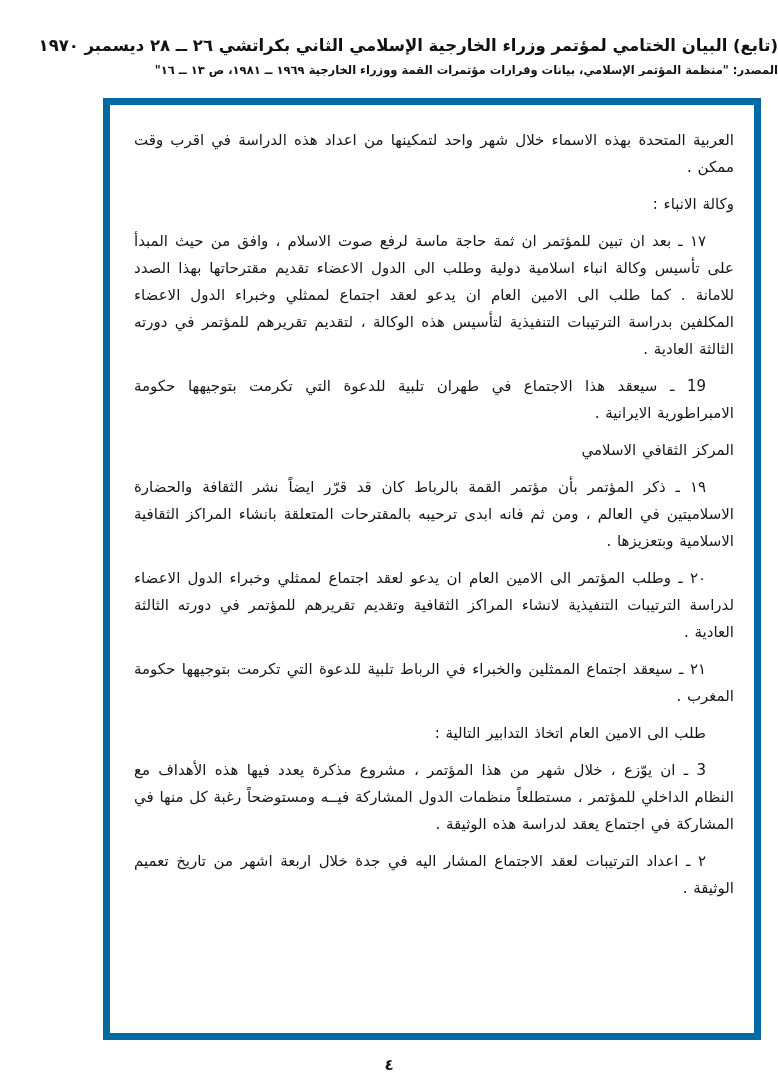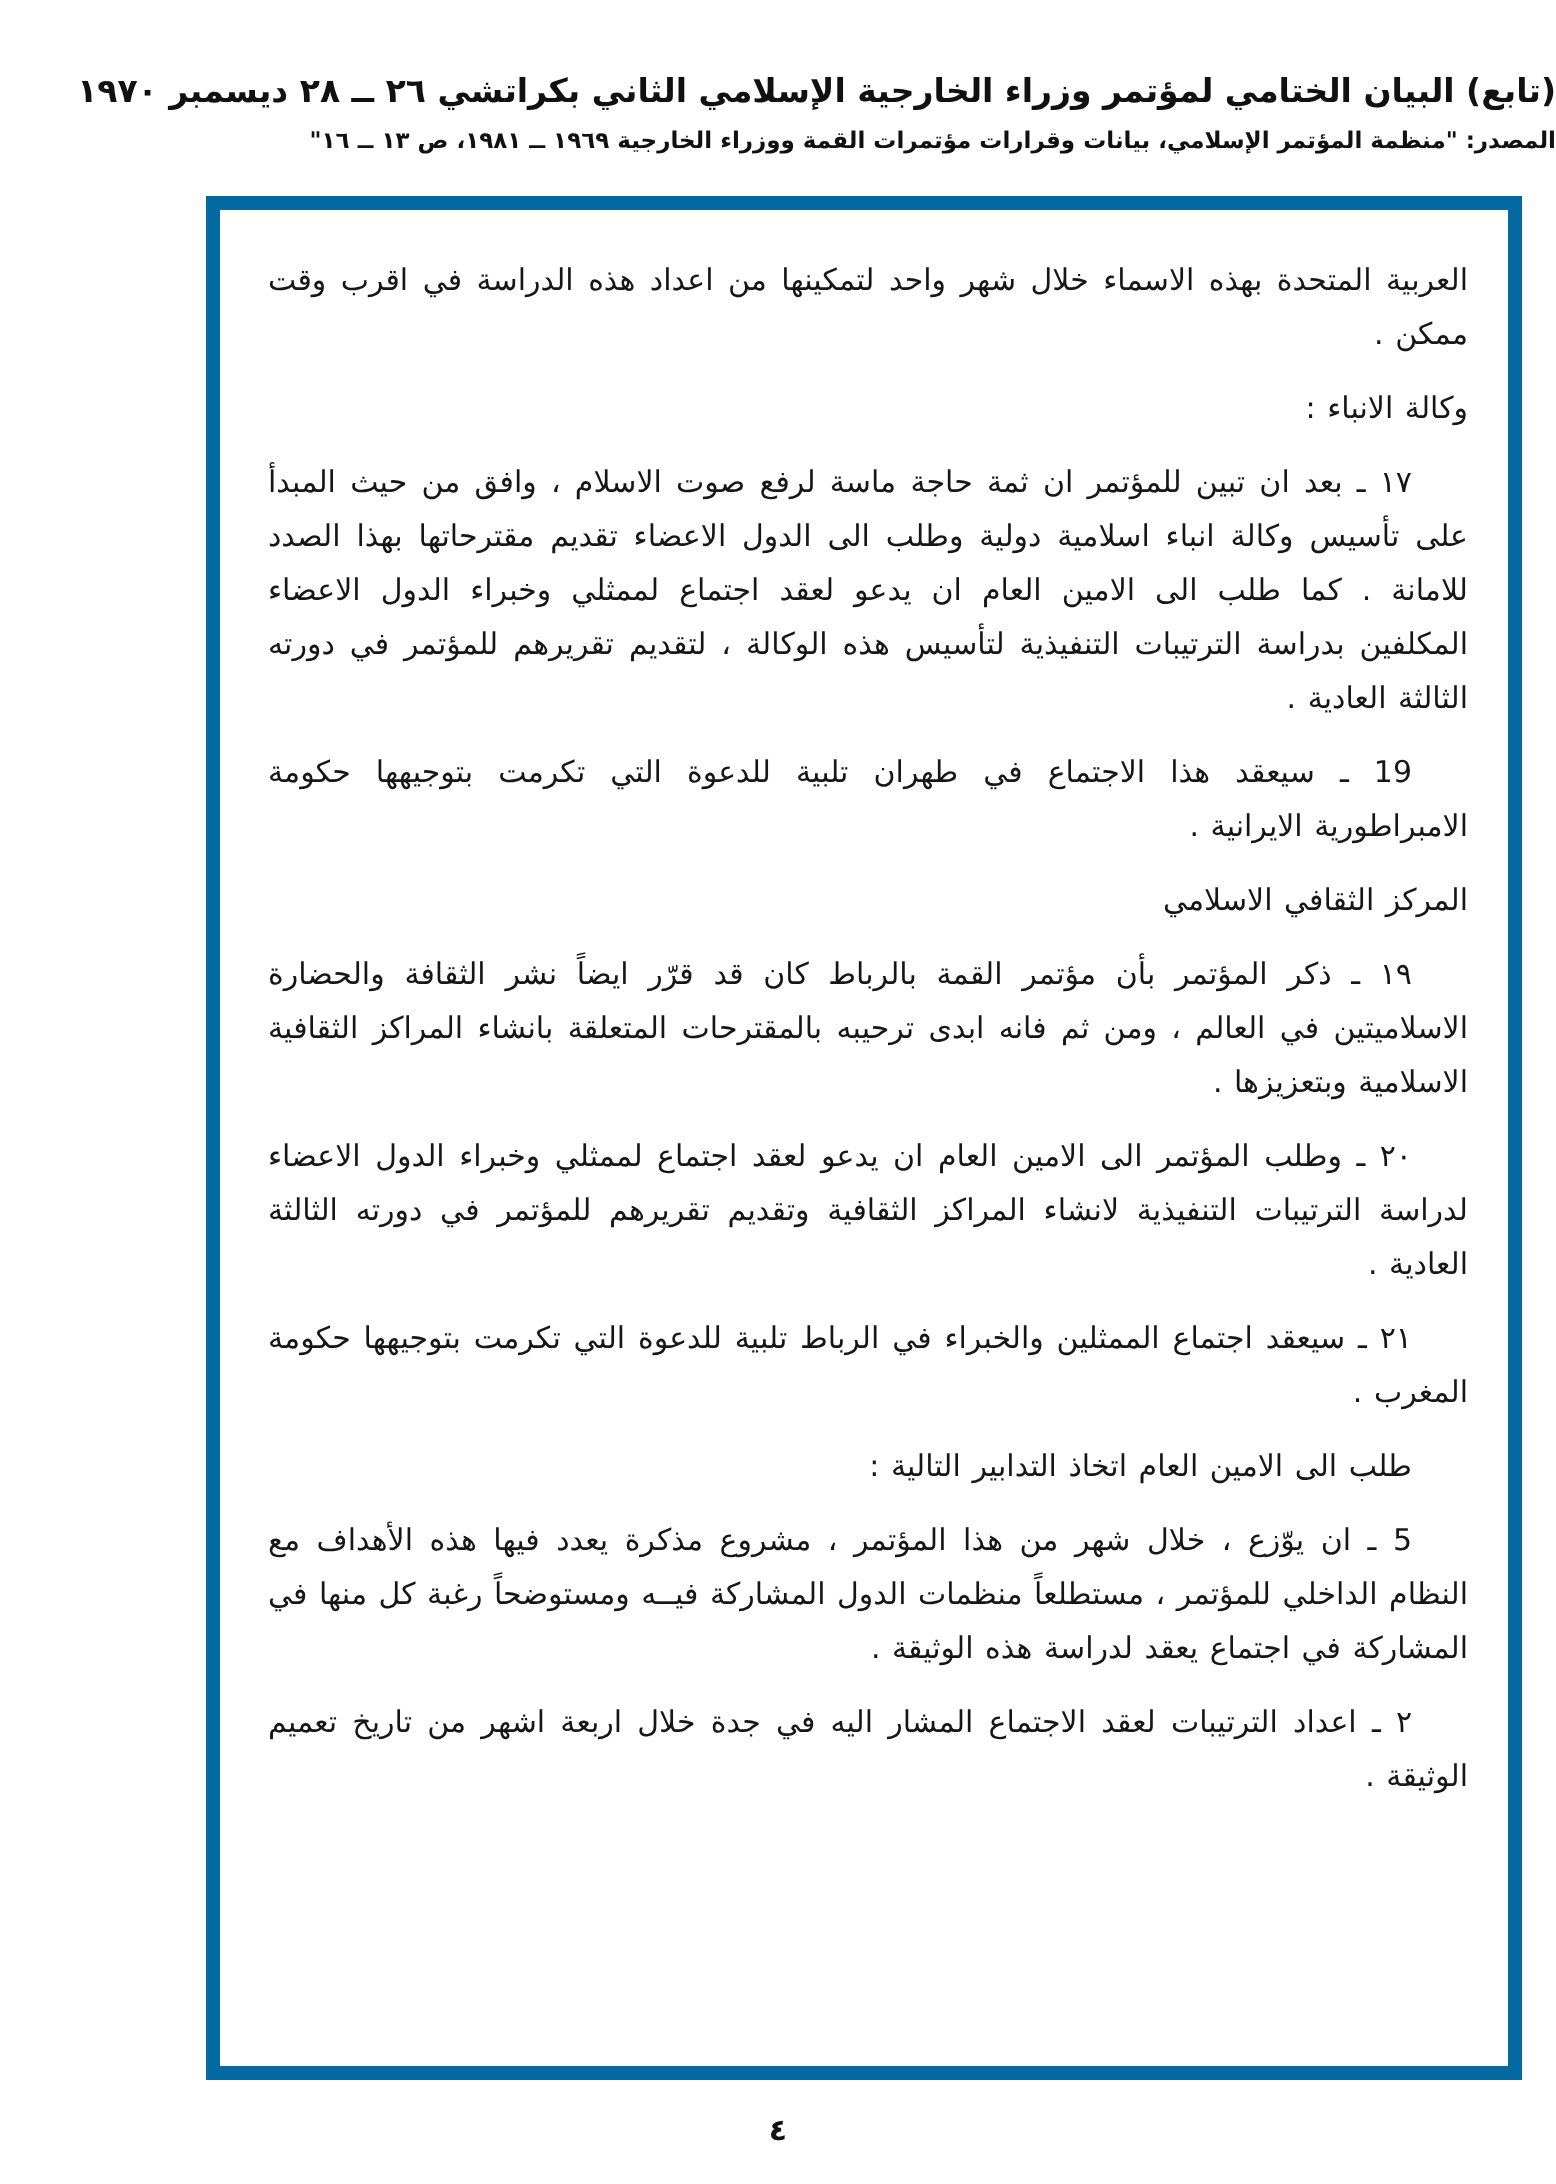--- a/index.html
+++ b/index.html
@@ -88,20 +88,20 @@
   <div class="green-box">
     <p class="para">العربية المتحدة بهذه الاسماء خلال شهر واحد لتمكينها من اعداد هذه الدراسة في اقرب وقت ممكن .</p>
     <p class="heading">وكالة الانباء :</p>
     <p class="para indent">١٧ ـ بعد ان تبين للمؤتمر ان ثمة حاجة ماسة لرفع صوت الاسلام ، وافق من حيث المبدأ على تأسيس وكالة انباء اسلامية دولية وطلب الى الدول الاعضاء تقديم مقترحاتها بهذا الصدد للامانة . كما طلب الى الامين العام ان يدعو لعقد اجتماع لممثلي وخبراء الدول الاعضاء المكلفين بدراسة الترتيبات التنفيذية لتأسيس هذه الوكالة ، لتقديم تقريرهم للمؤتمر في دورته الثالثة العادية .</p>
     <p class="para indent">19 ـ سيعقد هذا الاجتماع في طهران تلبية للدعوة التي تكرمت بتوجيهها حكومة الامبراطورية الايرانية .</p>
     <p class="heading">المركز الثقافي الاسلامي</p>
     <p class="para indent">١٩ ـ ذكر المؤتمر بأن مؤتمر القمة بالرباط كان قد قرّر ايضاً نشر الثقافة والحضارة الاسلاميتين في العالم ، ومن ثم فانه ابدى ترحيبه بالمقترحات المتعلقة بانشاء المراكز الثقافية الاسلامية وبتعزيزها .</p>
     <p class="para indent">٢٠ ـ وطلب المؤتمر الى الامين العام ان يدعو لعقد اجتماع لممثلي وخبراء الدول الاعضاء لدراسة الترتيبات التنفيذية لانشاء المراكز الثقافية وتقديم تقريرهم للمؤتمر في دورته الثالثة العادية .</p>
     <p class="para indent">٢١ ـ سيعقد اجتماع الممثلين والخبراء في الرباط تلبية للدعوة التي تكرمت بتوجيهها حكومة المغرب .</p>
     <p class="para indent">طلب الى الامين العام اتخاذ التدابير التالية :</p>
-    <p class="para indent">5 ـ ان يوّزع ، خلال شهر من هذا المؤتمر ، مشروع مذكرة يعدد فيها هذه الأهداف مع النظام الداخلي للمؤتمر ، مستطلعاً منظمات الدول المشاركة فيــه ومستوضحاً رغبة كل منها في المشاركة في اجتماع يعقد لدراسة هذه الوثيقة .</p>
+    <p class="para indent">3 ـ ان يوّزع ، خلال شهر من هذا المؤتمر ، مشروع مذكرة يعدد فيها هذه الأهداف مع النظام الداخلي للمؤتمر ، مستطلعاً منظمات الدول المشاركة فيــه ومستوضحاً رغبة كل منها في المشاركة في اجتماع يعقد لدراسة هذه الوثيقة .</p>
     <p class="para indent">٢ ـ اعداد الترتيبات لعقد الاجتماع المشار اليه في جدة خلال اربعة اشهر من تاريخ تعميم الوثيقة .</p>
 
   </div>
 
   <div class="page-number">٤</div>
 
 </div>
 
 </body></html>

